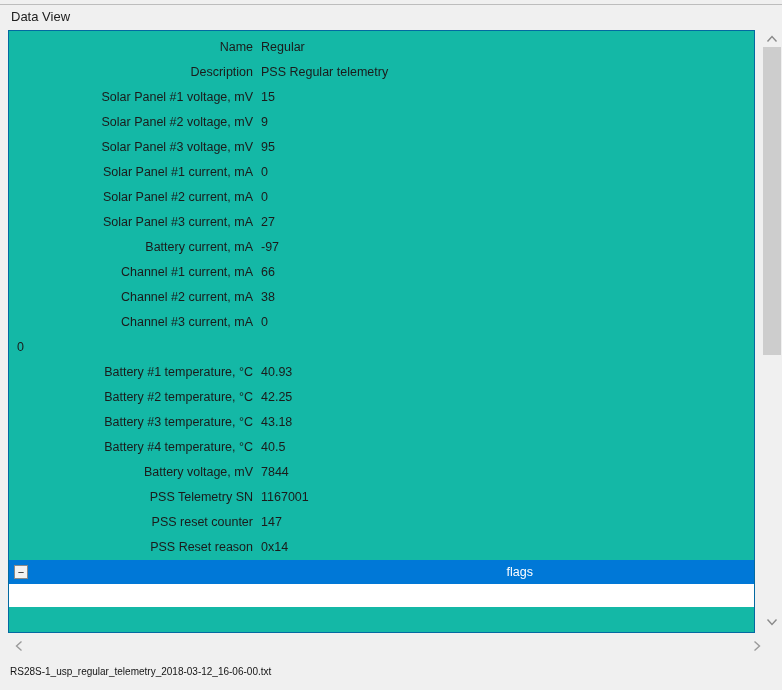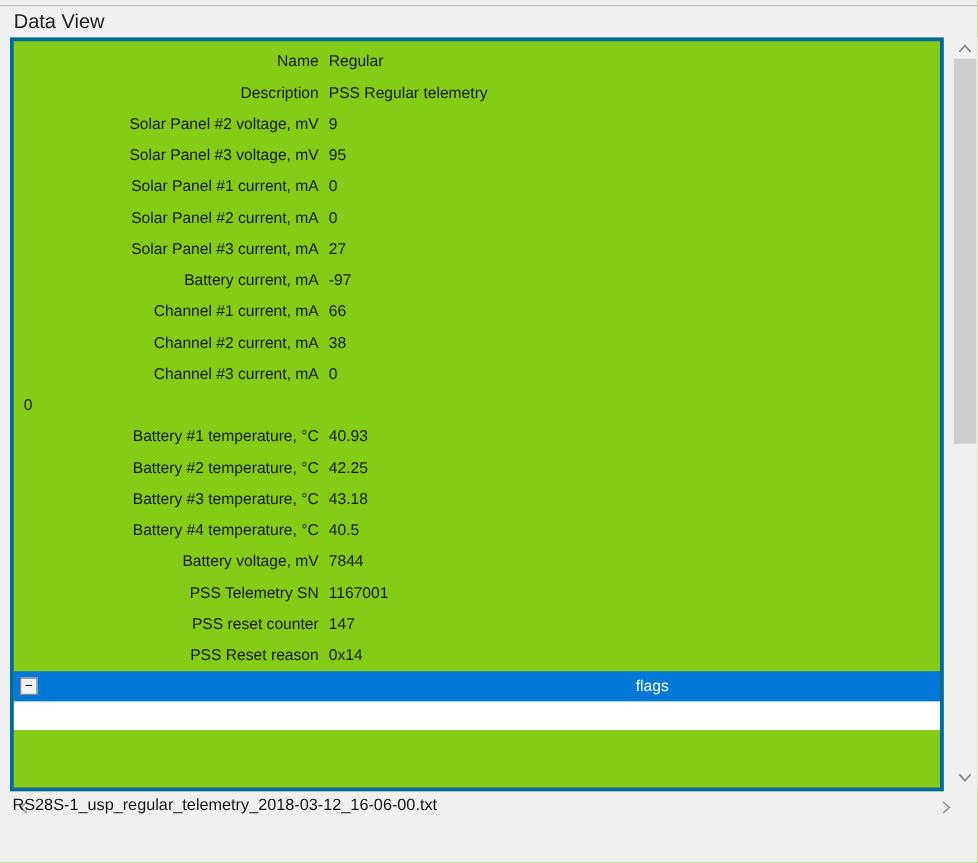--- a/index.html
+++ b/index.html
@@ -10,27 +10,27 @@
     color:#1b1b1b;
     overflow:hidden;
     position:relative;
   }
   .top-rule {
     position:absolute; left:0; top:4px; width:782px; height:1px;
     background:#bdbdbd;
   }
   .group-title {
     position:absolute; left:11px; top:9px;
-    font-size:16px; color:#202020;
+    font-size:13px; color:#202020;
   }
   .panel {
     position:absolute; left:8px; top:30px;
     width:747px; height:603px;
-    background:#84cc16;
-    border:3px solid #0369a1;
+    background:#14b8a6;
+    border:1px solid #0369a1;
     overflow:hidden;
   }
   .rows { padding-top:4px; }
   .row {
     display:flex; align-items:center;
     height:25px; font-size:12.5px; line-height:25px;
   }
   .cell-label {
     width:244px; text-align:right; white-space:nowrap;
     color:#1b1b1b;
@@ -78,22 +78,22 @@
   .chev-down { left:4px; bottom:4px; }
 
   .hscroll {
     position:absolute; left:8px; top:637px;
     width:764px; height:17px;
   }
   .chev-left  { left:6px;  top:3px; }
   .chev-right { left:744px; top:3px; }
 
   .statusbar {
-    position:absolute; left:10px; top:636px;
-    font-size:13px; color:#141414; white-space:nowrap;
+    position:absolute; left:10px; top:666px;
+    font-size:10px; color:#141414; white-space:nowrap;
   }
 </style>
 </head>
 <body>
 
 <div class="screen">
 
   <div class="top-rule"></div>
 
   <div class="group-title">Data View</div>
@@ -104,20 +104,24 @@
         <div class="row">
           <div class="cell-label">Name</div>
           <div class="cell-value">Regular</div>
         </div>
 
         <div class="row">
           <div class="cell-label">Description</div>
           <div class="cell-value">PSS Regular telemetry</div>
         </div>
 
+        <div class="row">
+          <div class="cell-label">Solar Panel #1 voltage, mV</div>
+          <div class="cell-value">15</div>
+        </div>
 
         <div class="row">
           <div class="cell-label">Solar Panel #2 voltage, mV</div>
           <div class="cell-value">9</div>
         </div>
 
         <div class="row">
           <div class="cell-label">Solar Panel #3 voltage, mV</div>
           <div class="cell-value">95</div>
         </div>

